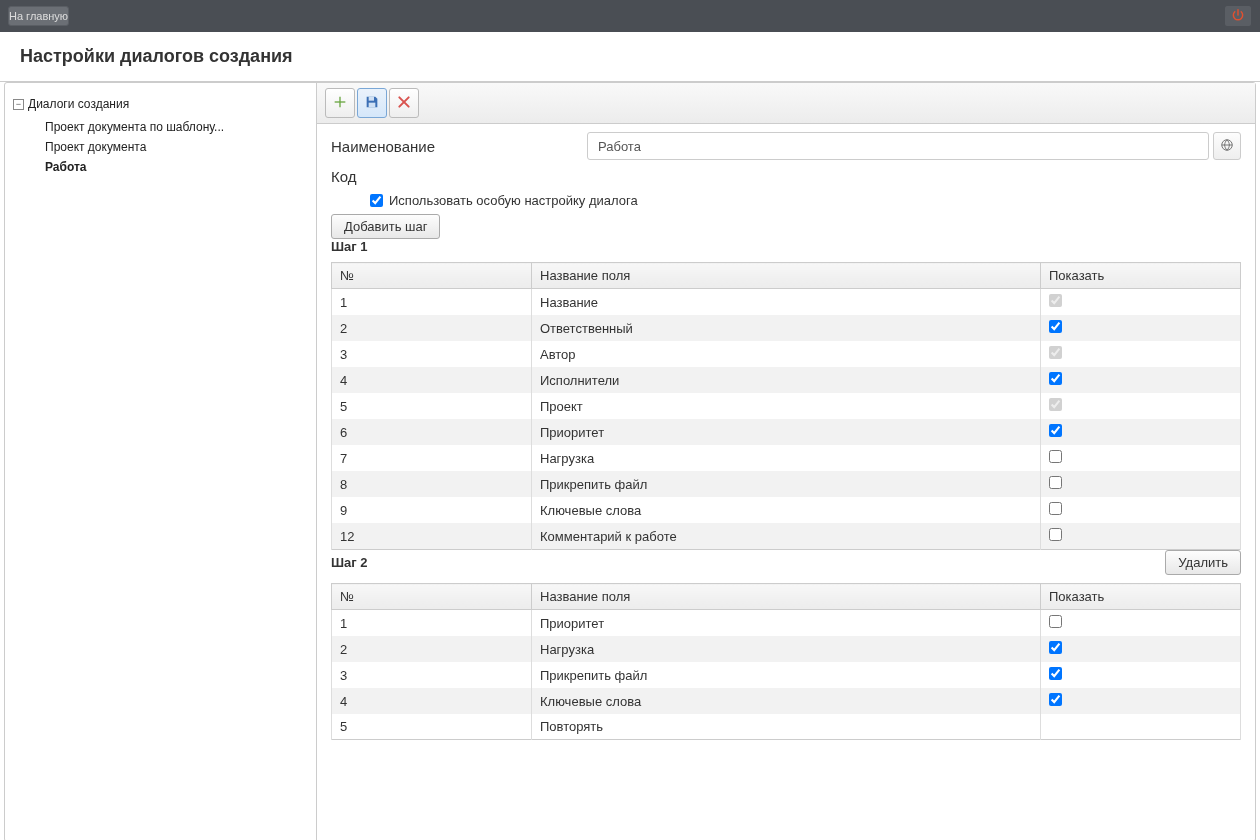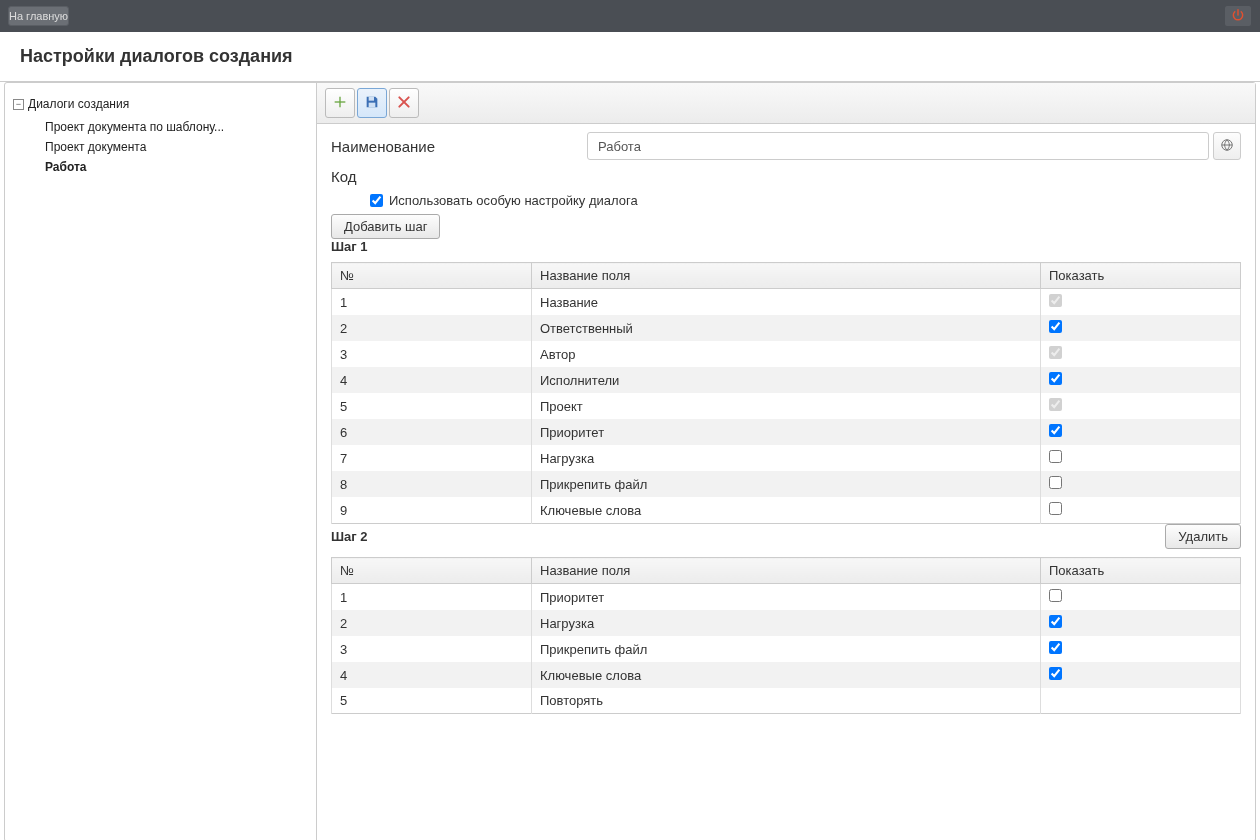--- a/index.html
+++ b/index.html
@@ -182,20 +182,25 @@
                 <tr>
                   <td>8</td>
                   <td>Прикрепить файл</td>
                   <td class="chk"><input type="checkbox" style=""></td>
                 </tr>
                 <tr>
                   <td>9</td>
                   <td>Ключевые слова</td>
                   <td class="chk"><input type="checkbox" style=""></td>
                 </tr>
+                <tr>
+                  <td>12</td>
+                  <td>Комментарий к работе</td>
+                  <td class="chk"><input type="checkbox" style=""></td>
+                </tr>
               </tbody>
             </table>
           </div>
           <div class="step-block">
             <div class="step-header">
               <div class="step-title">Шаг 2</div>
               <button class="std-btn">Удалить</button>
             </div>
             <table class="grid">
               <thead>

